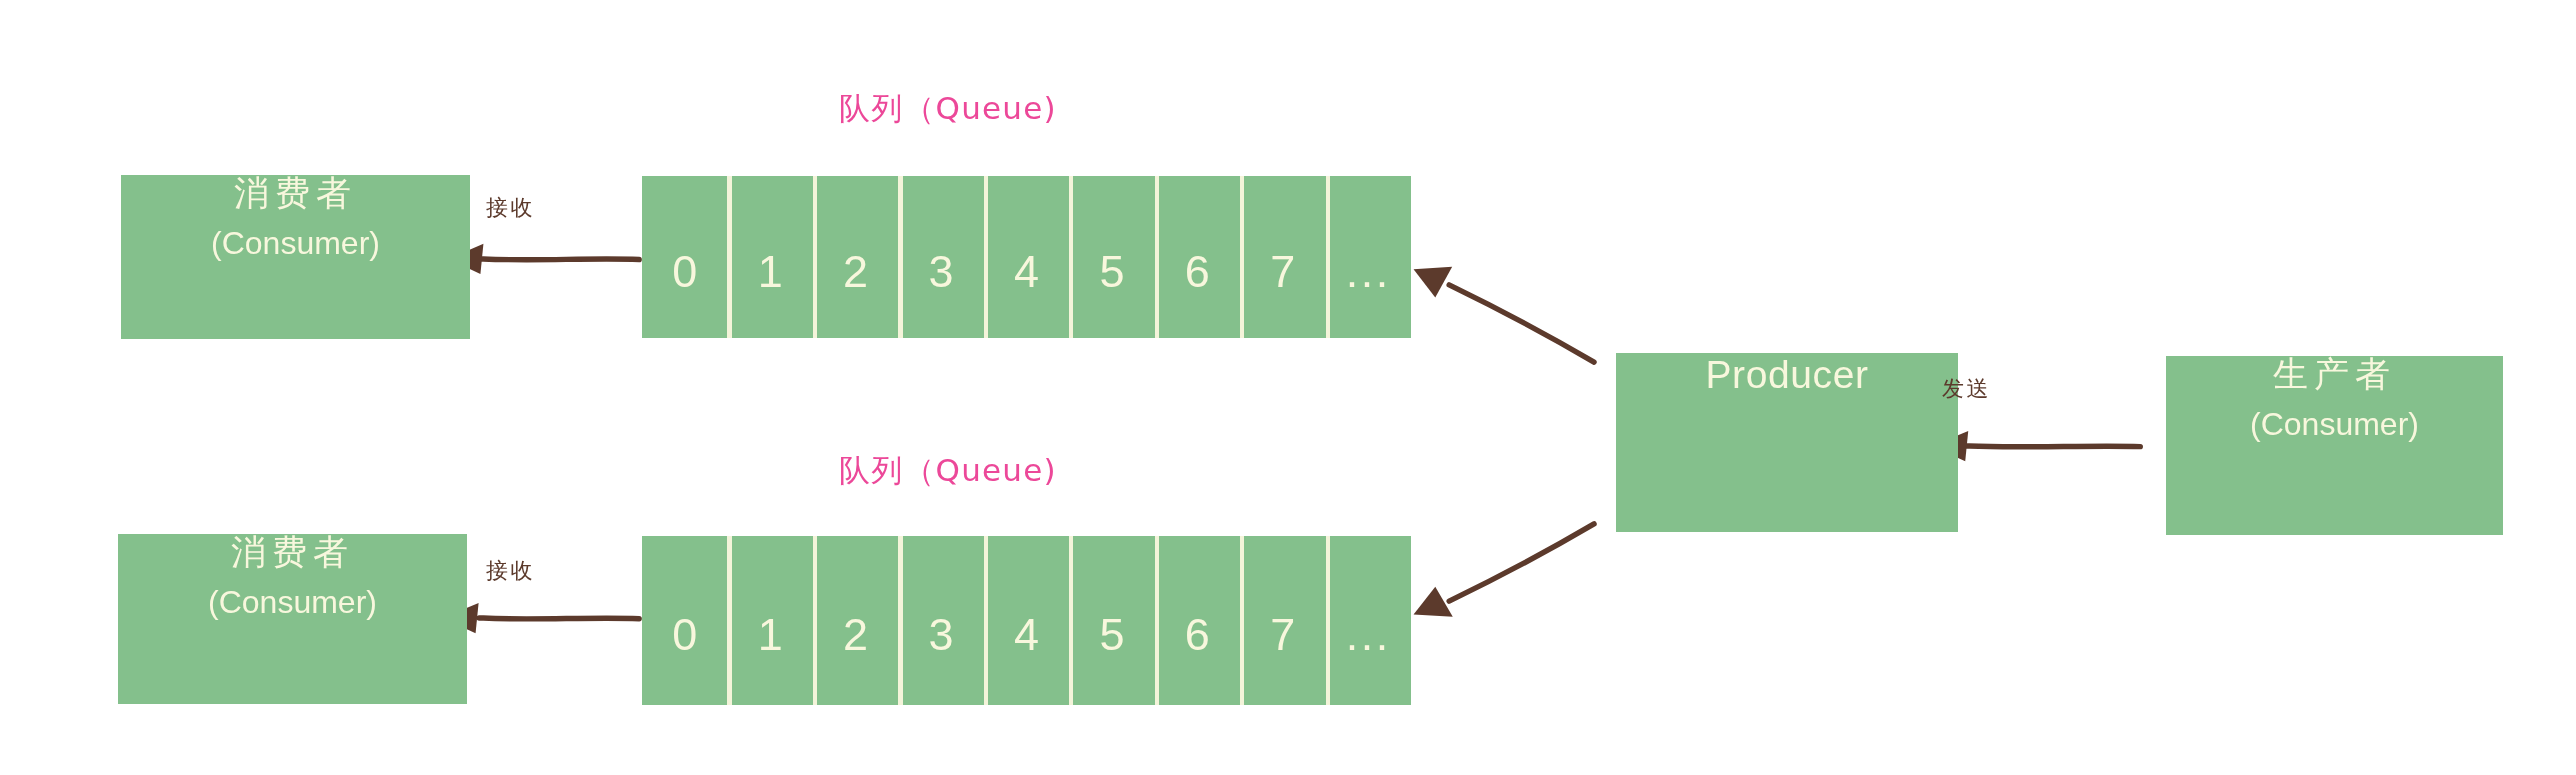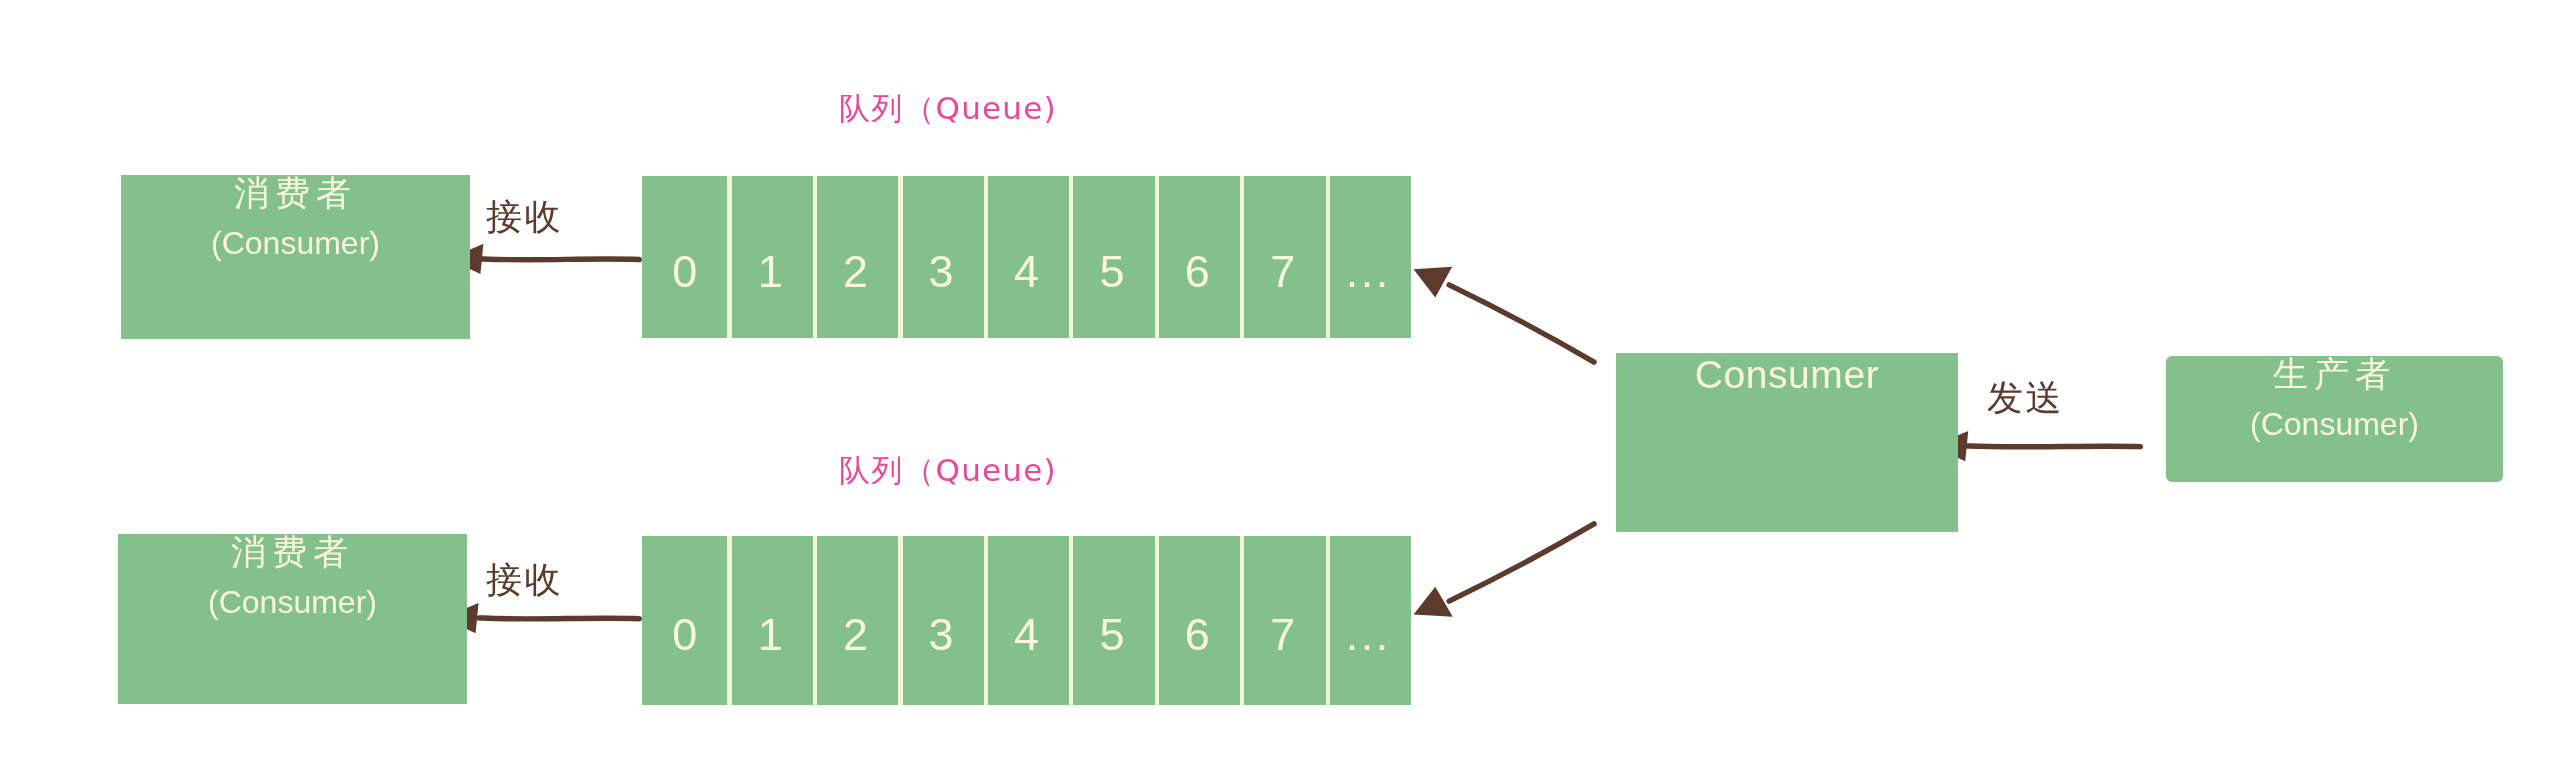--- a/index.html
+++ b/index.html
@@ -55,21 +55,21 @@
   }
   #exchange .ex-label {
     font-family: "Liberation Sans", sans-serif;
     font-size: 39px;
     letter-spacing: 0.6px;
     color: #f8f7dd;
     white-space: nowrap;
   }
 
   
-  #producer { left: 2142px; top: 356px; width: 337px; height: 126px; border-radius: 6px; }
+  #producer { left: 2142px; top: 356px; width: 337px; height: 179px; }
 
   
   .queue {
     position: absolute;
     display: flex;
     background: #84c08c;
     box-sizing: border-box;
   }
   .queue .cell {
     flex: 1 1 0;
@@ -109,27 +109,27 @@
     letter-spacing: 1.2px;
   }
   #queue-caption-top    { left: 839px; top: 88px; }
   #queue-caption-bottom { left: 839px; top: 450px; }
 
   
   .arrow-label {
     position: absolute;
     color: #5c3a2c;
     font-family: "DejaVu Sans", sans-serif;
-    font-size: 36px;
+    font-size: 22px;
     letter-spacing: 2.4px;
     white-space: nowrap;
   }
   #label-receive-top    { left: 486px;  top: 193px; }
   #label-receive-bottom { left: 486px;  top: 556px; }
-  #label-send           { left: 1987px; top: 374px; }
+  #label-send           { left: 1942px; top: 374px; }
 
   
   #arrow-layer {
     position: absolute;
     left: 0; top: 0;
     width: 2576px;
     height: 775px;
     pointer-events: none;
   }
 </style>
@@ -197,21 +197,21 @@
     <div class="cell">2</div>
     <div class="cell">3</div>
     <div class="cell">4</div>
     <div class="cell">5</div>
     <div class="cell">6</div>
     <div class="cell">7</div>
     <div class="cell ellipsis">...</div>
   </div>
 
   <div class="box" id="exchange">
-    <div class="ex-label">Consumer</div>
+    <div class="ex-label">Producer</div>
   </div>
 
   <div class="box" id="producer">
     <div class="cn">生产者</div>
     <div class="en">(Consumer)</div>
   </div>
 
   <div class="arrow-label" id="label-receive-top">接收</div>
   <div class="arrow-label" id="label-receive-bottom">接收</div>
   <div class="arrow-label" id="label-send">发送</div>

